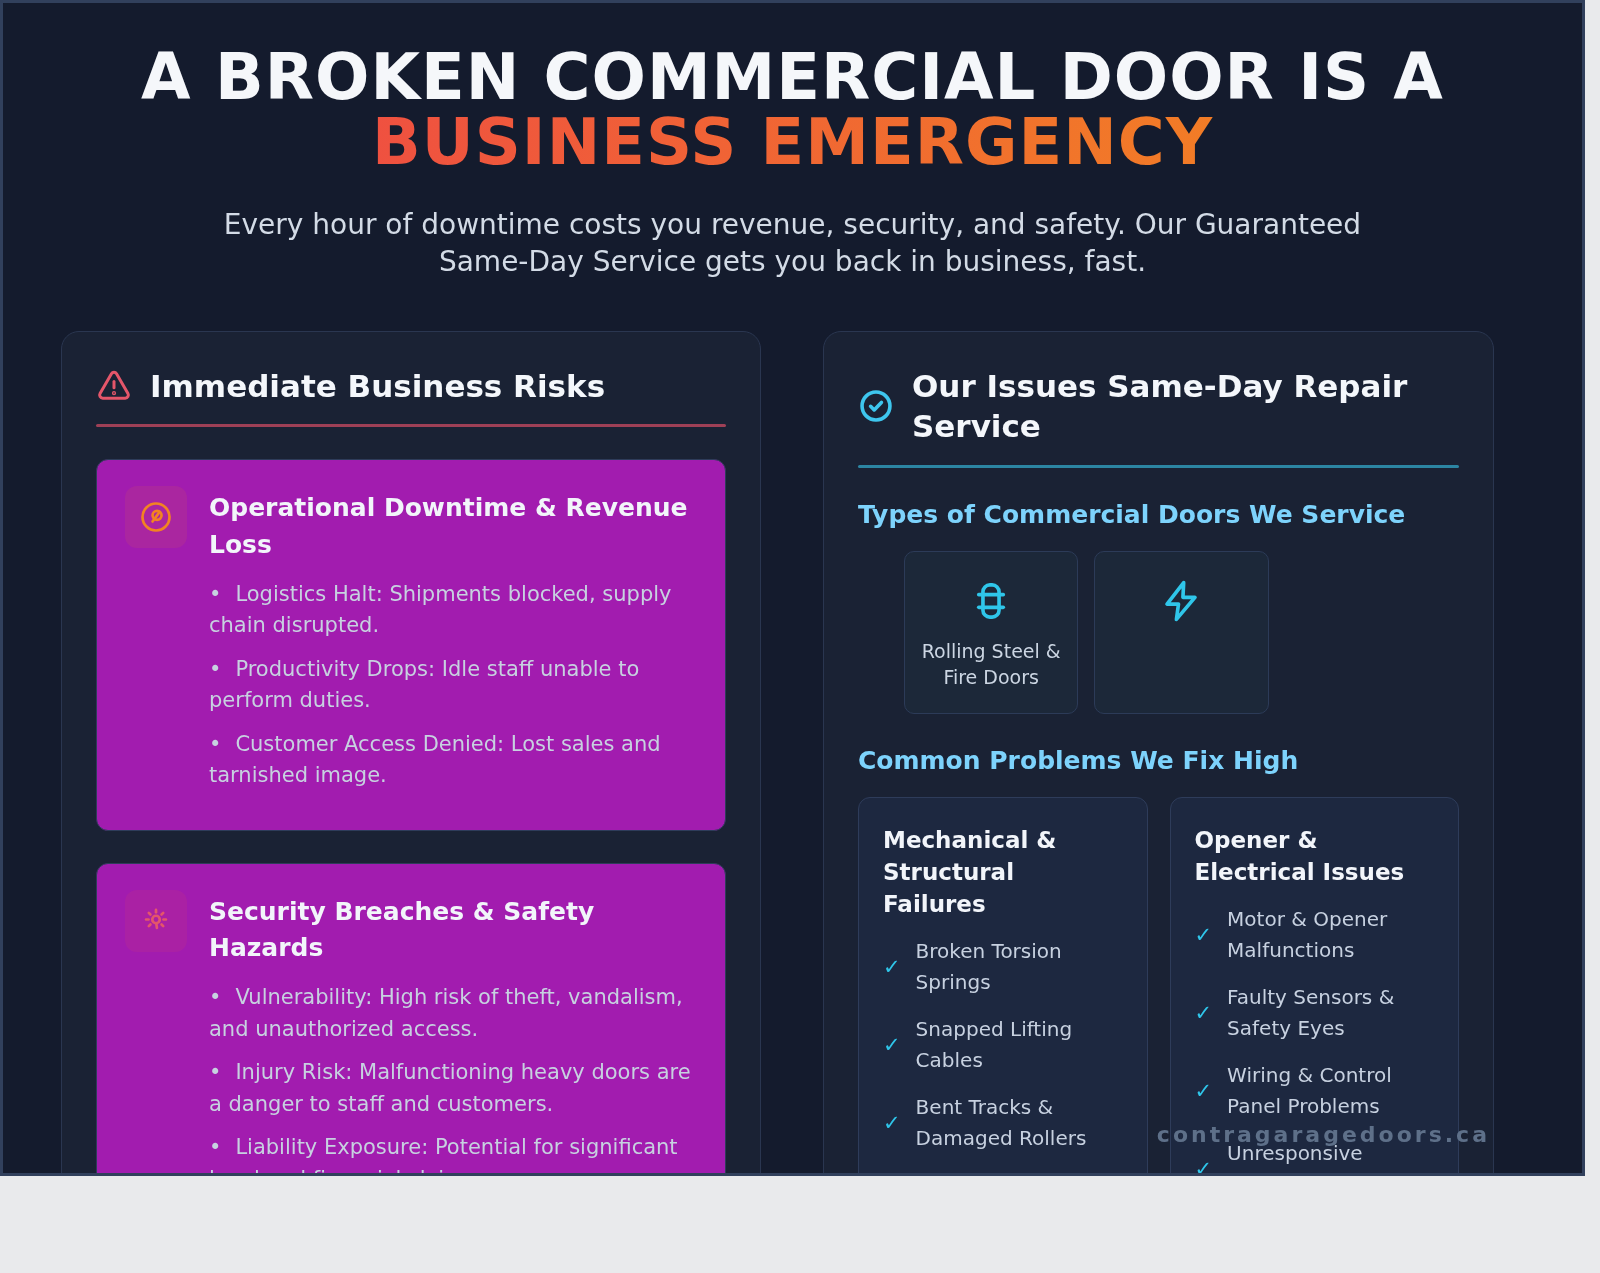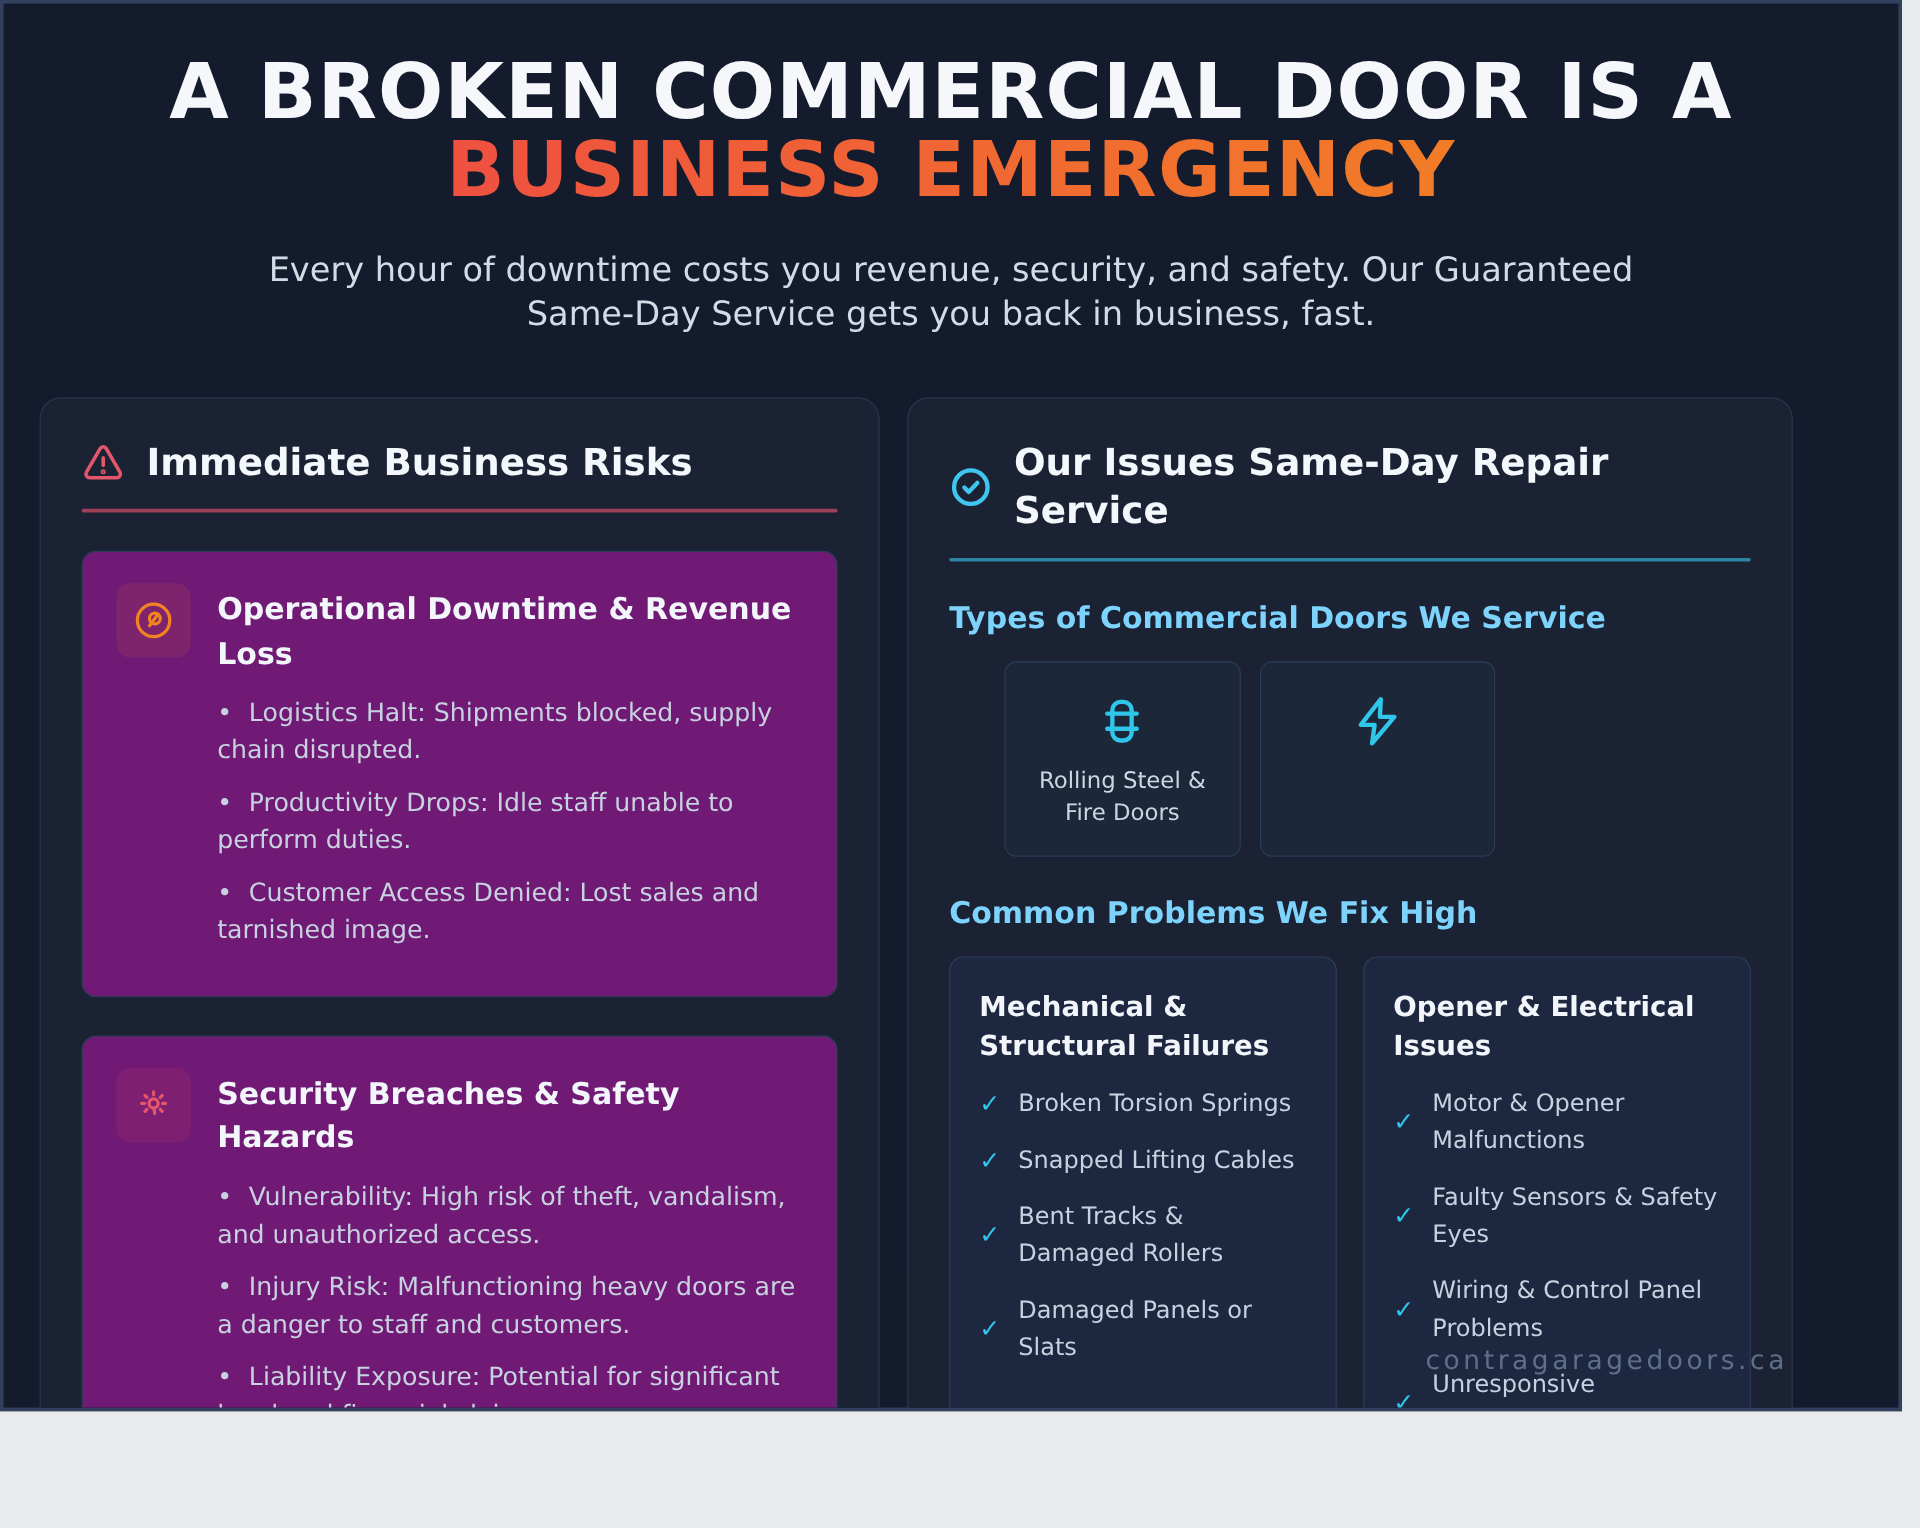--- a/index.html
+++ b/index.html
@@ -25,43 +25,43 @@
     background:linear-gradient(90deg,#ee4249 5%,#f28322 85%);
     -webkit-background-clip:text; background-clip:text;
     -webkit-text-fill-color:transparent; color:transparent;
   }
   .hero .subtitle {
     margin:30px auto 0; max-width:1165px;
     font-size:28px; line-height:1.35; color:#d3dbe6;
   }
   
   .cards {
-    display:flex; align-items:stretch; gap:23px;
-    margin:50px 88px 0 30px;
+    display:flex; align-items:stretch; gap:62px;
+    margin:50px 88px 0 58px;
     height:884px;
   }
   .card {
     background:#1a2234;
     border:1.5px solid #2a3650;
     border-radius:18px;
     padding:34px;
   }
   .card.left  { flex:0 0 700px; }
   .card.right { flex:1; }
   .card-head { display:flex; align-items:center; gap:18px; }
   .card-head h2 { font-size:31px; font-weight:bold; color:#f4f7fb; line-height:1.3; }
   .card-head .hicon { flex:0 0 auto; width:36px; height:36px; }
   .rule { height:3px; border-radius:2px; margin-top:18px; }
   .rule.red  { background:#9e4056; }
   .rule.teal { background:#2c85a2; }
 
   
   .risk {
     margin-top:32px;
-    background:#701a75;
+    background:#a21caf;
     border:1px solid #2e3c5a;
     border-radius:12px;
     padding:26px 28px;
     display:flex; gap:22px; align-items:flex-start;
   }
   .tile {
     flex:0 0 auto; width:62px; height:62px; border-radius:12px;
     display:flex; align-items:center; justify-content:center;
   }
   .tile.orange { background:rgba(242,131,34,.10); }
@@ -86,21 +86,21 @@
     padding:26px 24px; min-height:404px;
   }
   .prob-box h3 { font-size:23px; font-weight:bold; color:#f2f5fa; line-height:1.4; }
   .pitem { display:flex; align-items:center; gap:15px; margin-top:16px; }
   .pitem .check { color:#2fc6ea; font-size:21px; flex:0 0 auto; }
   .pitem .ptext { font-size:20px; color:#c7d1e0; line-height:1.55; }
   .plist { margin-top:12px; }
 
   .watermark {
     position:absolute; right:92px; bottom:26px;
-    font-size:22px; font-weight:normal; letter-spacing:3px;
+    font-size:22px; font-weight:bold; letter-spacing:3px;
     color:#5e7089;
   }
   svg { display:block; }
 </style>
 </head>
 <body>
 
 <div class="page">
 
   <div class="hero">

